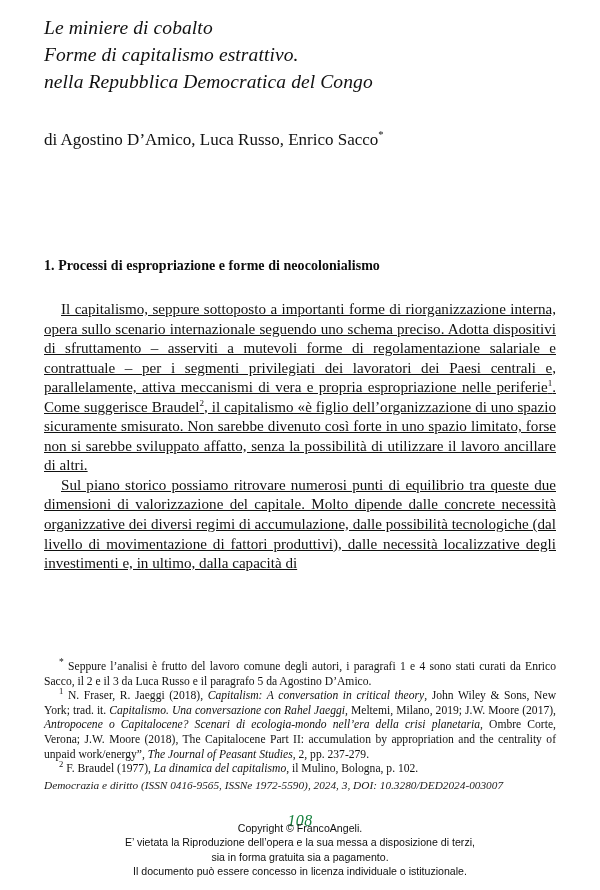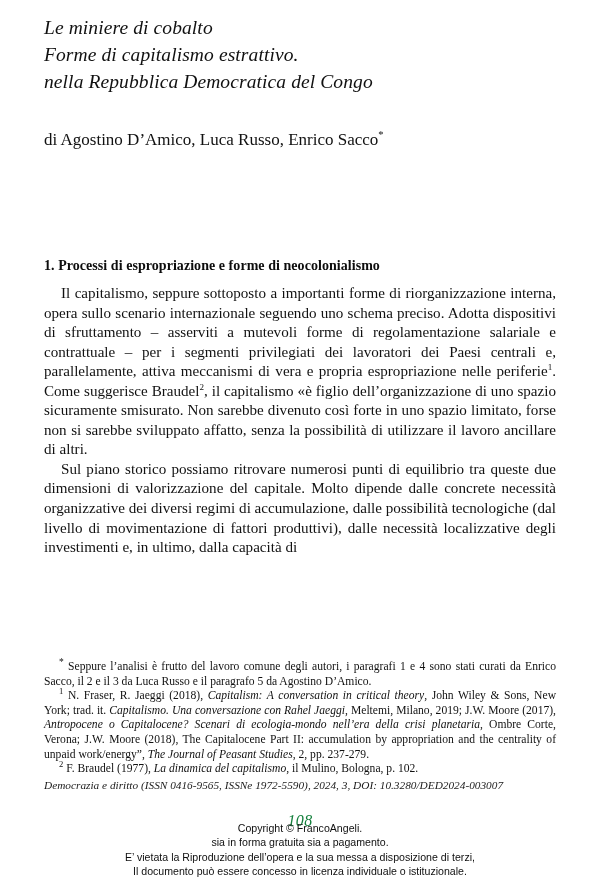--- a/index.html
+++ b/index.html
@@ -26,21 +26,21 @@
   .byline sup { font-size:0.62em; vertical-align:super; line-height:0; }
 
   
   .section-heading {
     position:absolute; left:44px; top:256px; width:520px;
     font-weight:bold; font-size:14px; line-height:20px;
     letter-spacing:0.05px; color:#0d0d0d;
   }
 
   
-  .body-block { position:absolute; left:44px; top:284px; width:512px; }
+  .body-block { position:absolute; left:44px; top:300px; width:512px;text-decoration:underline; }
   .body-par {
     text-align:justify; text-justify:inter-word;
     font-size:15.1px; line-height:19.55px;
     text-indent:17px; margin:0; color:#111;
     hyphens:none;
   }
   .body-par sup { font-size:0.6em; vertical-align:super; line-height:0; }
 
   
   .footnotes { position:absolute; left:44px; top:612px; width:512px;margin-top:48px; }
@@ -100,18 +100,18 @@
       <p class="fn"><sup class="mark">1</sup> <span>N. Fraser, R. Jaeggi (2018), </span><i>Capitalism: A conversation in critical theory</i><span>, John Wiley &amp; Sons, New York; trad. it. </span><i>Capitalismo. Una conversazione con Rahel Jaeggi</i><span>, Meltemi, Milano, 2019; J.W. Moore (2017), </span><i>Antropocene o Capitalocene? Scenari di ecologia-mondo nell’era della crisi planetaria</i><span>, Ombre Corte, Verona; J.W. Moore (2018), The Capitalocene Part II: accumulation by appropriation and the centrality of unpaid work/energy”, </span><i>The Journal of Peasant Studies</i><span>, 2, pp. 237-279.</span></p>
       <p class="fn"><sup class="mark">2</sup> <span>F. Braudel (1977), </span><i>La dinamica del capitalismo</i><span>, il Mulino, Bologna, p. 102.</span></p>
     </div>
 
   <div class="journal-line">Democrazia e diritto (ISSN 0416-9565, ISSNe 1972-5590), 2024, 3, DOI: 10.3280/DED2024-003007</div>
 
   <div class="page-number">108</div>
 
   <div class="copyright">
     <div>Copyright © FrancoAngeli.</div>
+    <div>E’ vietata la Riproduzione dell’opera e la sua messa a disposizione di terzi,</div>
     <div>sia in forma gratuita sia a pagamento.</div>
-    <div>E’ vietata la Riproduzione dell’opera e la sua messa a disposizione di terzi,</div>
     <div>Il documento può essere concesso in licenza individuale o istituzionale.</div>
   </div>
 
 </div>
 
 </body></html>

